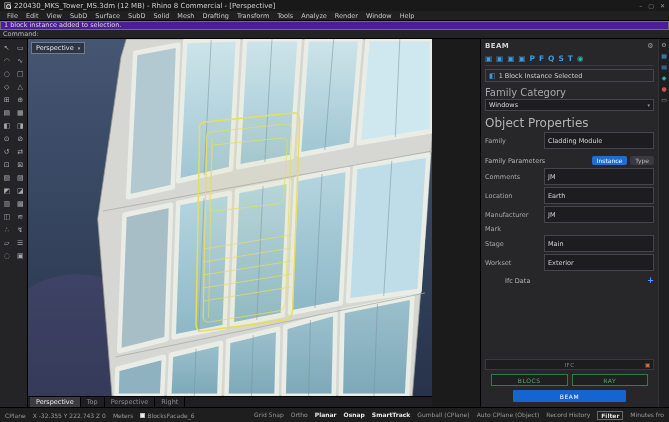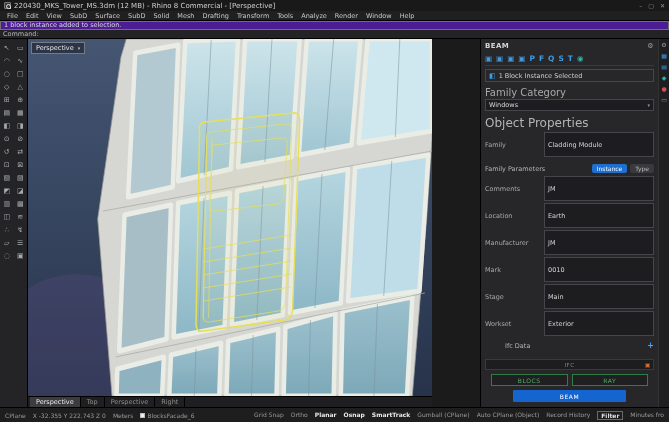--- a/index.html
+++ b/index.html
@@ -45,21 +45,21 @@
   .panel-icons { height:14px; display:flex; align-items:center; gap:4px; border-bottom:1px solid #3a3a3e; }
   .ptab-icon { font-size:7.5px; font-weight:bold; }
   .sel-box { margin:3px 0 2px; border:1px solid #46464c; height:13px; display:flex; align-items:center; gap:3px; padding:0 3px; color:#cfcfcf; font-size:6.5px; }
   .sel-icon { color:#3f9ae0; font-size:7px; }
   .field-label { color:#a8a8a8; font-size:10px; margin:3px 0 1px; }
   .select { height:12px; background:#1d1d20; border:1px solid #45454b; display:flex; align-items:center; justify-content:space-between; padding:0 3px; color:#d8d8d8; font-size:6.5px; }
   .select .caret { color:#9a9a9a; font-size:5px; }
   .section-h { color:#b4b4b4; font-size:12px; margin:5px 0 2px; }
   .frow { display:flex; align-items:center; gap:3px; margin-bottom:2px; }
   .flabel { width:56px; flex:0 0 56px; color:#a8a8a8; font-size:6.5px; }
-  .finput { flex:1; height:25px; background:#1d1d20; border:1px solid #45454b; color:#d4d4d4; font-size:6.5px; display:flex; align-items:center; padding:0 3px; overflow:hidden; white-space:nowrap; }
+  .finput { flex:1; height:17px; background:#1d1d20; border:1px solid #45454b; color:#d4d4d4; font-size:6.5px; display:flex; align-items:center; padding:0 3px; overflow:hidden; white-space:nowrap; }
   .fp-header { display:flex; align-items:center; margin:5px 0 3px; }
   .fp-title { flex:1; color:#b4b4b4; font-size:6.5px; }
   .btn-instance { background:#1f6fd0; color:#fff; font-size:6px; padding:1px 5px; border-radius:2px; margin-right:3px; }
   .btn-type { background:#3a3a3e; color:#b8b8b8; font-size:6px; padding:1px 5px; border-radius:2px; }
   .ifc-row { display:flex; margin-top:4px; align-items:center; }
   .ifc-label { flex:1; color:#b4b4b4; font-size:6.5px;padding-left:20px; }
   .ifc-plus { color:#4da3ff; font-size:8px; font-weight:bold; line-height:8px; }
   .panel-gap { flex:1; }
   .ifc-bar { height:11px; background:#1d1d20; border:1px solid #3a3a3e; display:flex; align-items:center; justify-content:center; position:relative; color:#8a8a8a; font-size:5.5px; letter-spacing:.5px; }
   .ifc-bar .bar-icon { position:absolute; right:2px; top:1px; color:#d07030; font-size:6px; }
@@ -297,21 +297,20 @@
           <div class="frow">
             <span class="flabel">Location</span>
             <span class="finput">Earth</span>
           </div>
           <div class="frow">
             <span class="flabel">Manufacturer</span>
             <span class="finput">JM</span>
           </div>
           <div class="frow">
             <span class="flabel">Mark</span>
-            <span class="finput">0010</span>
           </div>
           <div class="frow">
             <span class="flabel">Stage</span>
             <span class="finput">Main</span>
           </div>
           <div class="frow">
             <span class="flabel">Workset</span>
             <span class="finput">Exterior</span>
           </div>
         </div>

